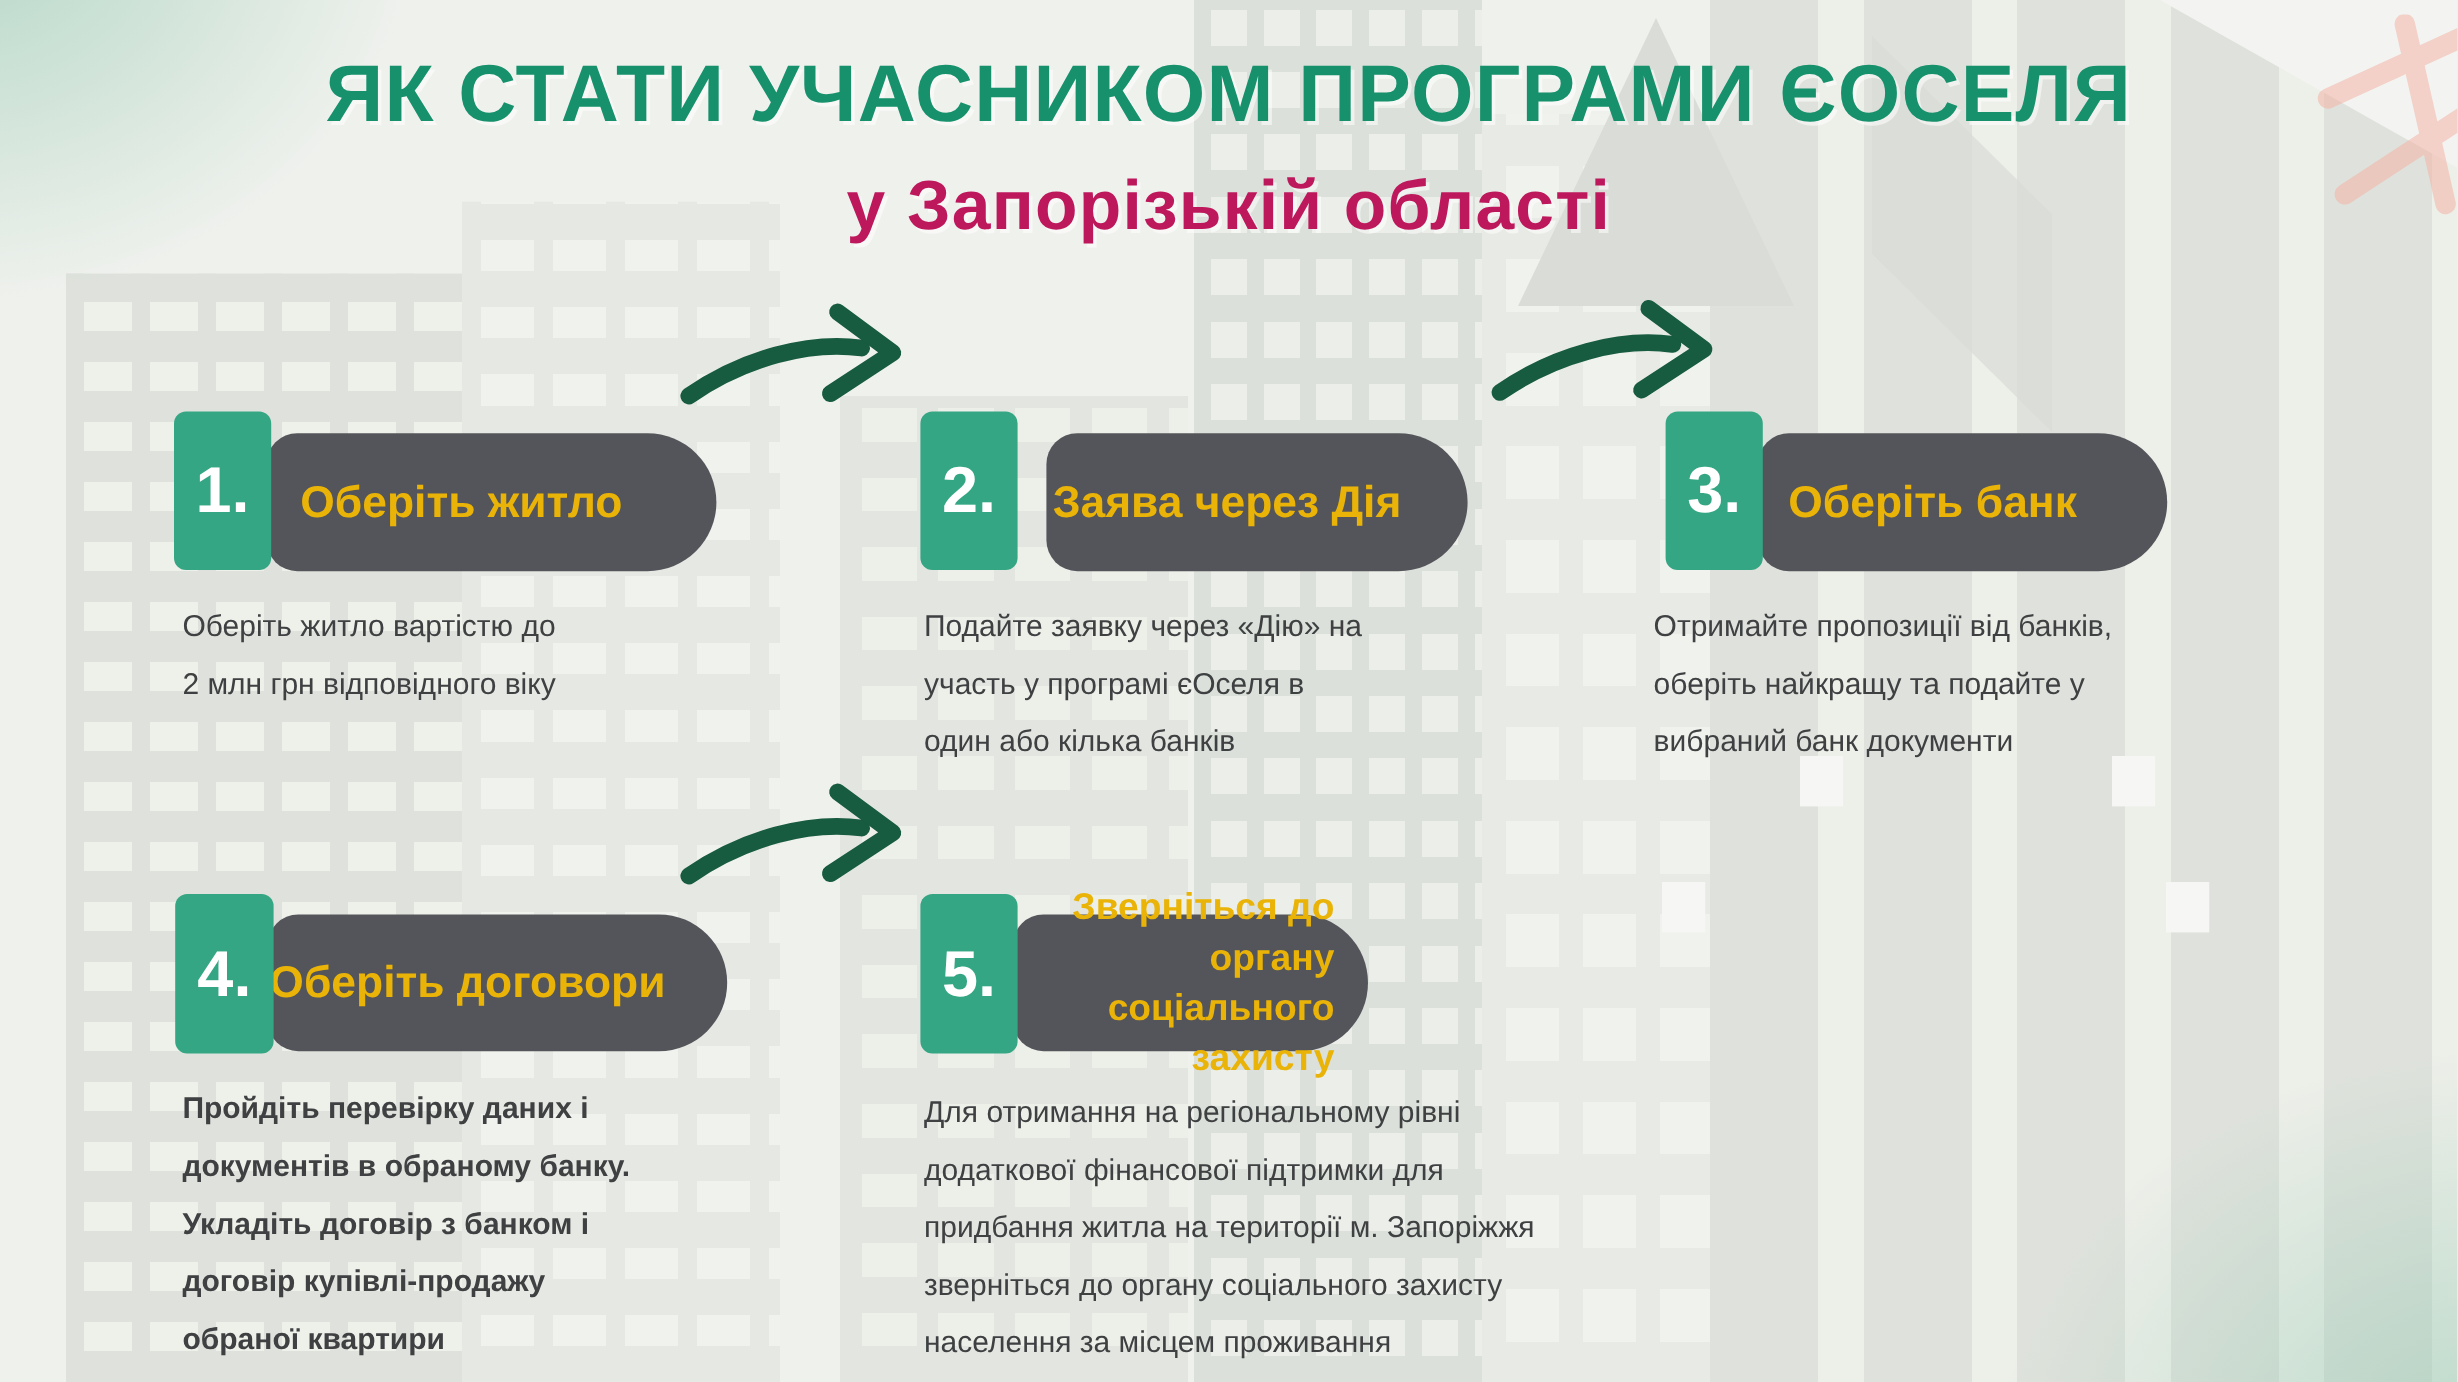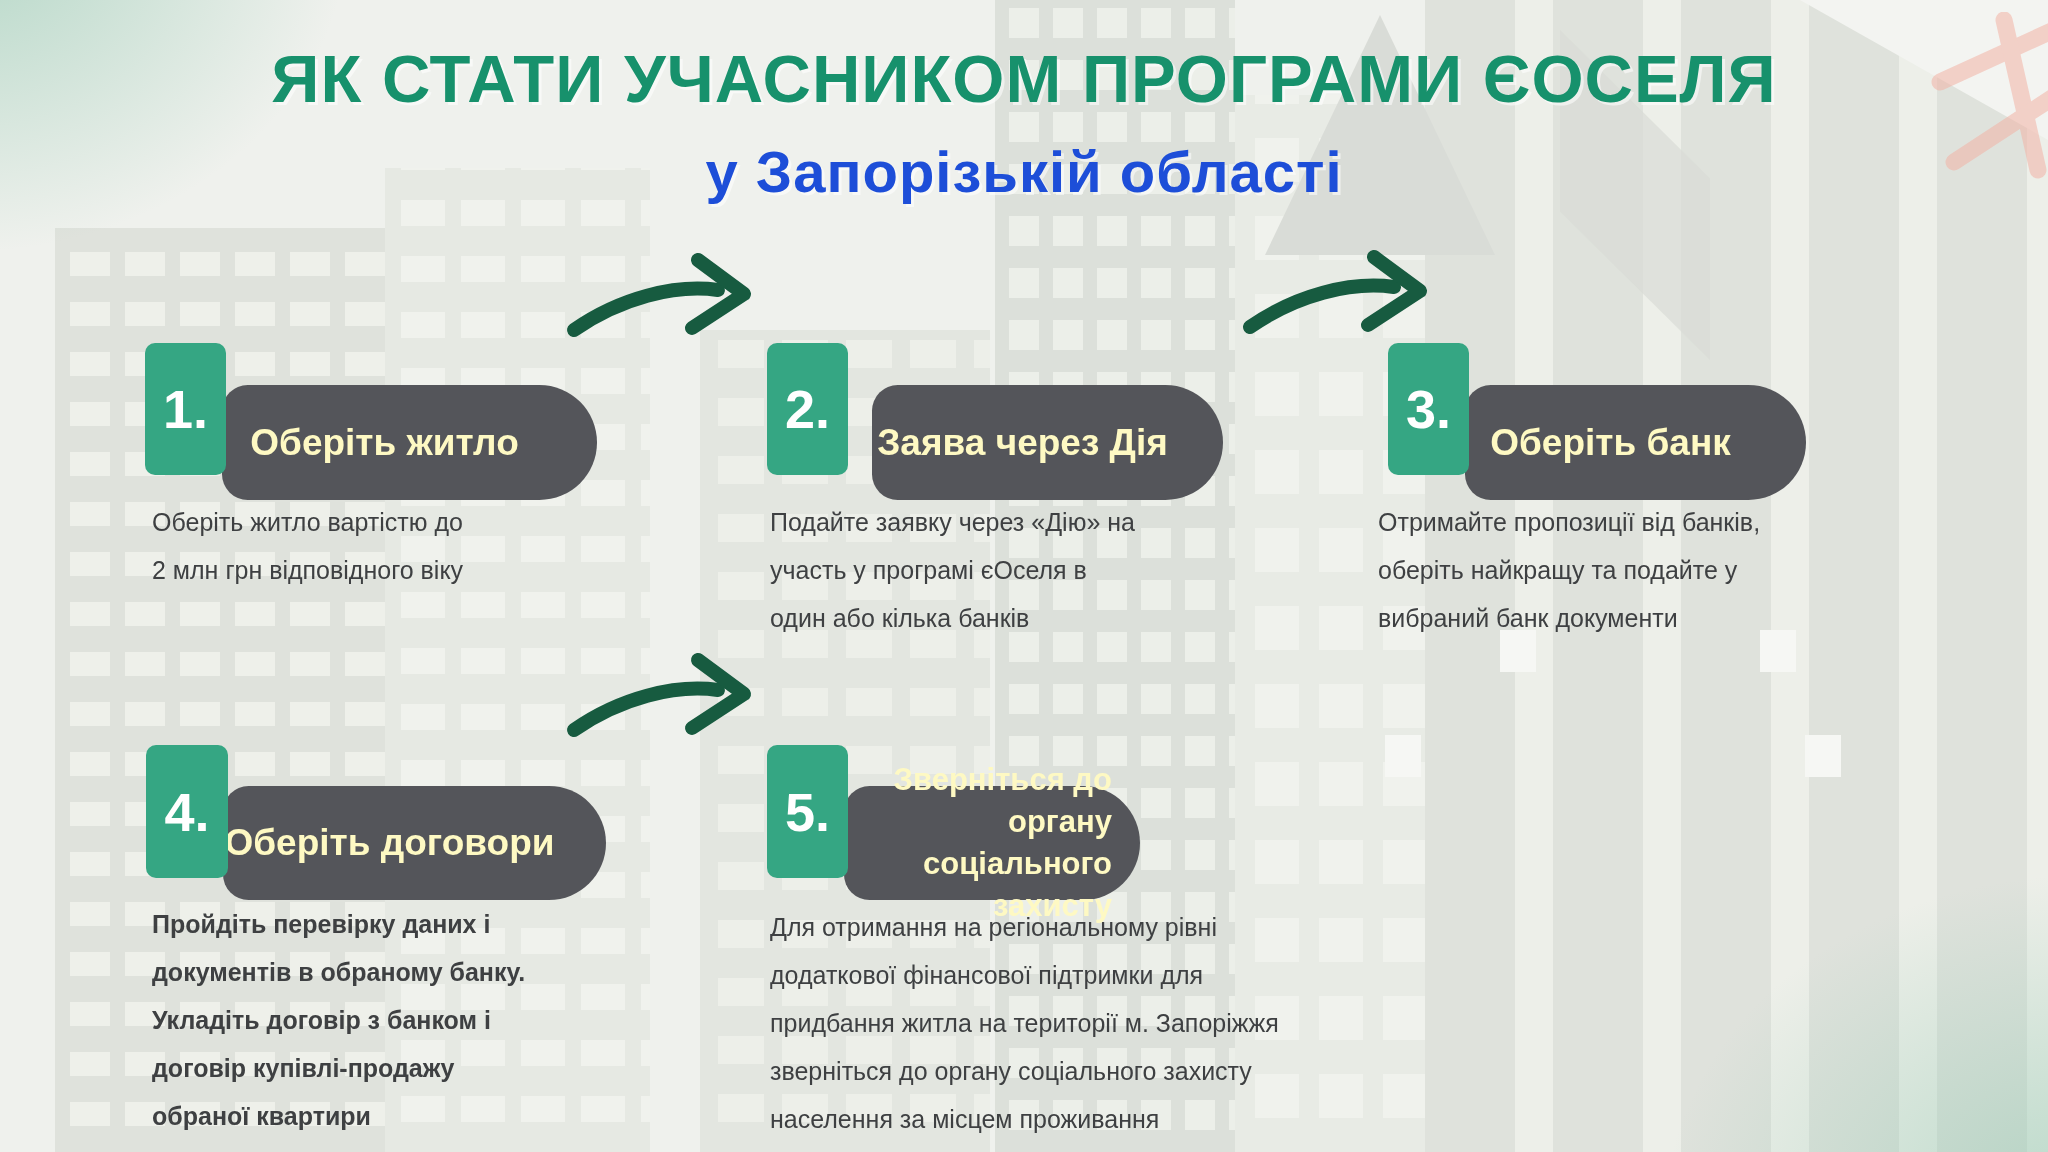--- a/index.html
+++ b/index.html
@@ -69,34 +69,34 @@
   .pink-decor{position:absolute;right:-28px;top:12px;z-index:2;opacity:.55;}
   
   .title{
     position:absolute;left:0;top:40px;width:2048px;z-index:10;
     text-align:center;font-weight:800;font-size:67px;letter-spacing:1px;
     color:#17916c;text-shadow:3px 3px 0 rgba(255,255,255,.55);
   }
   .subtitle{
     position:absolute;left:0;top:138px;width:2048px;z-index:10;
     text-align:center;font-weight:800;font-size:58px;letter-spacing:1px;
-    color:#1d4ed8;text-shadow:3px 3px 0 rgba(255,255,255,.55);
+    color:#be185d;text-shadow:3px 3px 0 rgba(255,255,255,.55);
   }
   
   .badge{
     position:absolute;z-index:12;background:#35a683;border-radius:10px;
     display:flex;align-items:center;justify-content:center;
     color:#ffffff;font-weight:700;font-size:54px;
   }
   .pill{
     position:absolute;z-index:11;background:#54555a;
     border-radius:26px 58px 58px 26px;
     display:flex;align-items:center;justify-content:center;
-    color:#fef9c3;font-weight:700;font-size:37px;
-    padding-right:50px;box-sizing:border-box;margin-top:24px;
+    color:#eab308;font-weight:700;font-size:37px;
+    padding-right:50px;box-sizing:border-box;
   }
   .pill.small{
     justify-content:flex-start;padding-left:16px;padding-right:28px;
     font-size:31px;line-height:42px;white-space:pre-line;text-align:right;
   }
   .desc{
     position:absolute;z-index:10;color:#3e4042;
     font-size:25px;line-height:48px;white-space:pre-line;
   }
   .arrow{position:absolute;z-index:9;}

